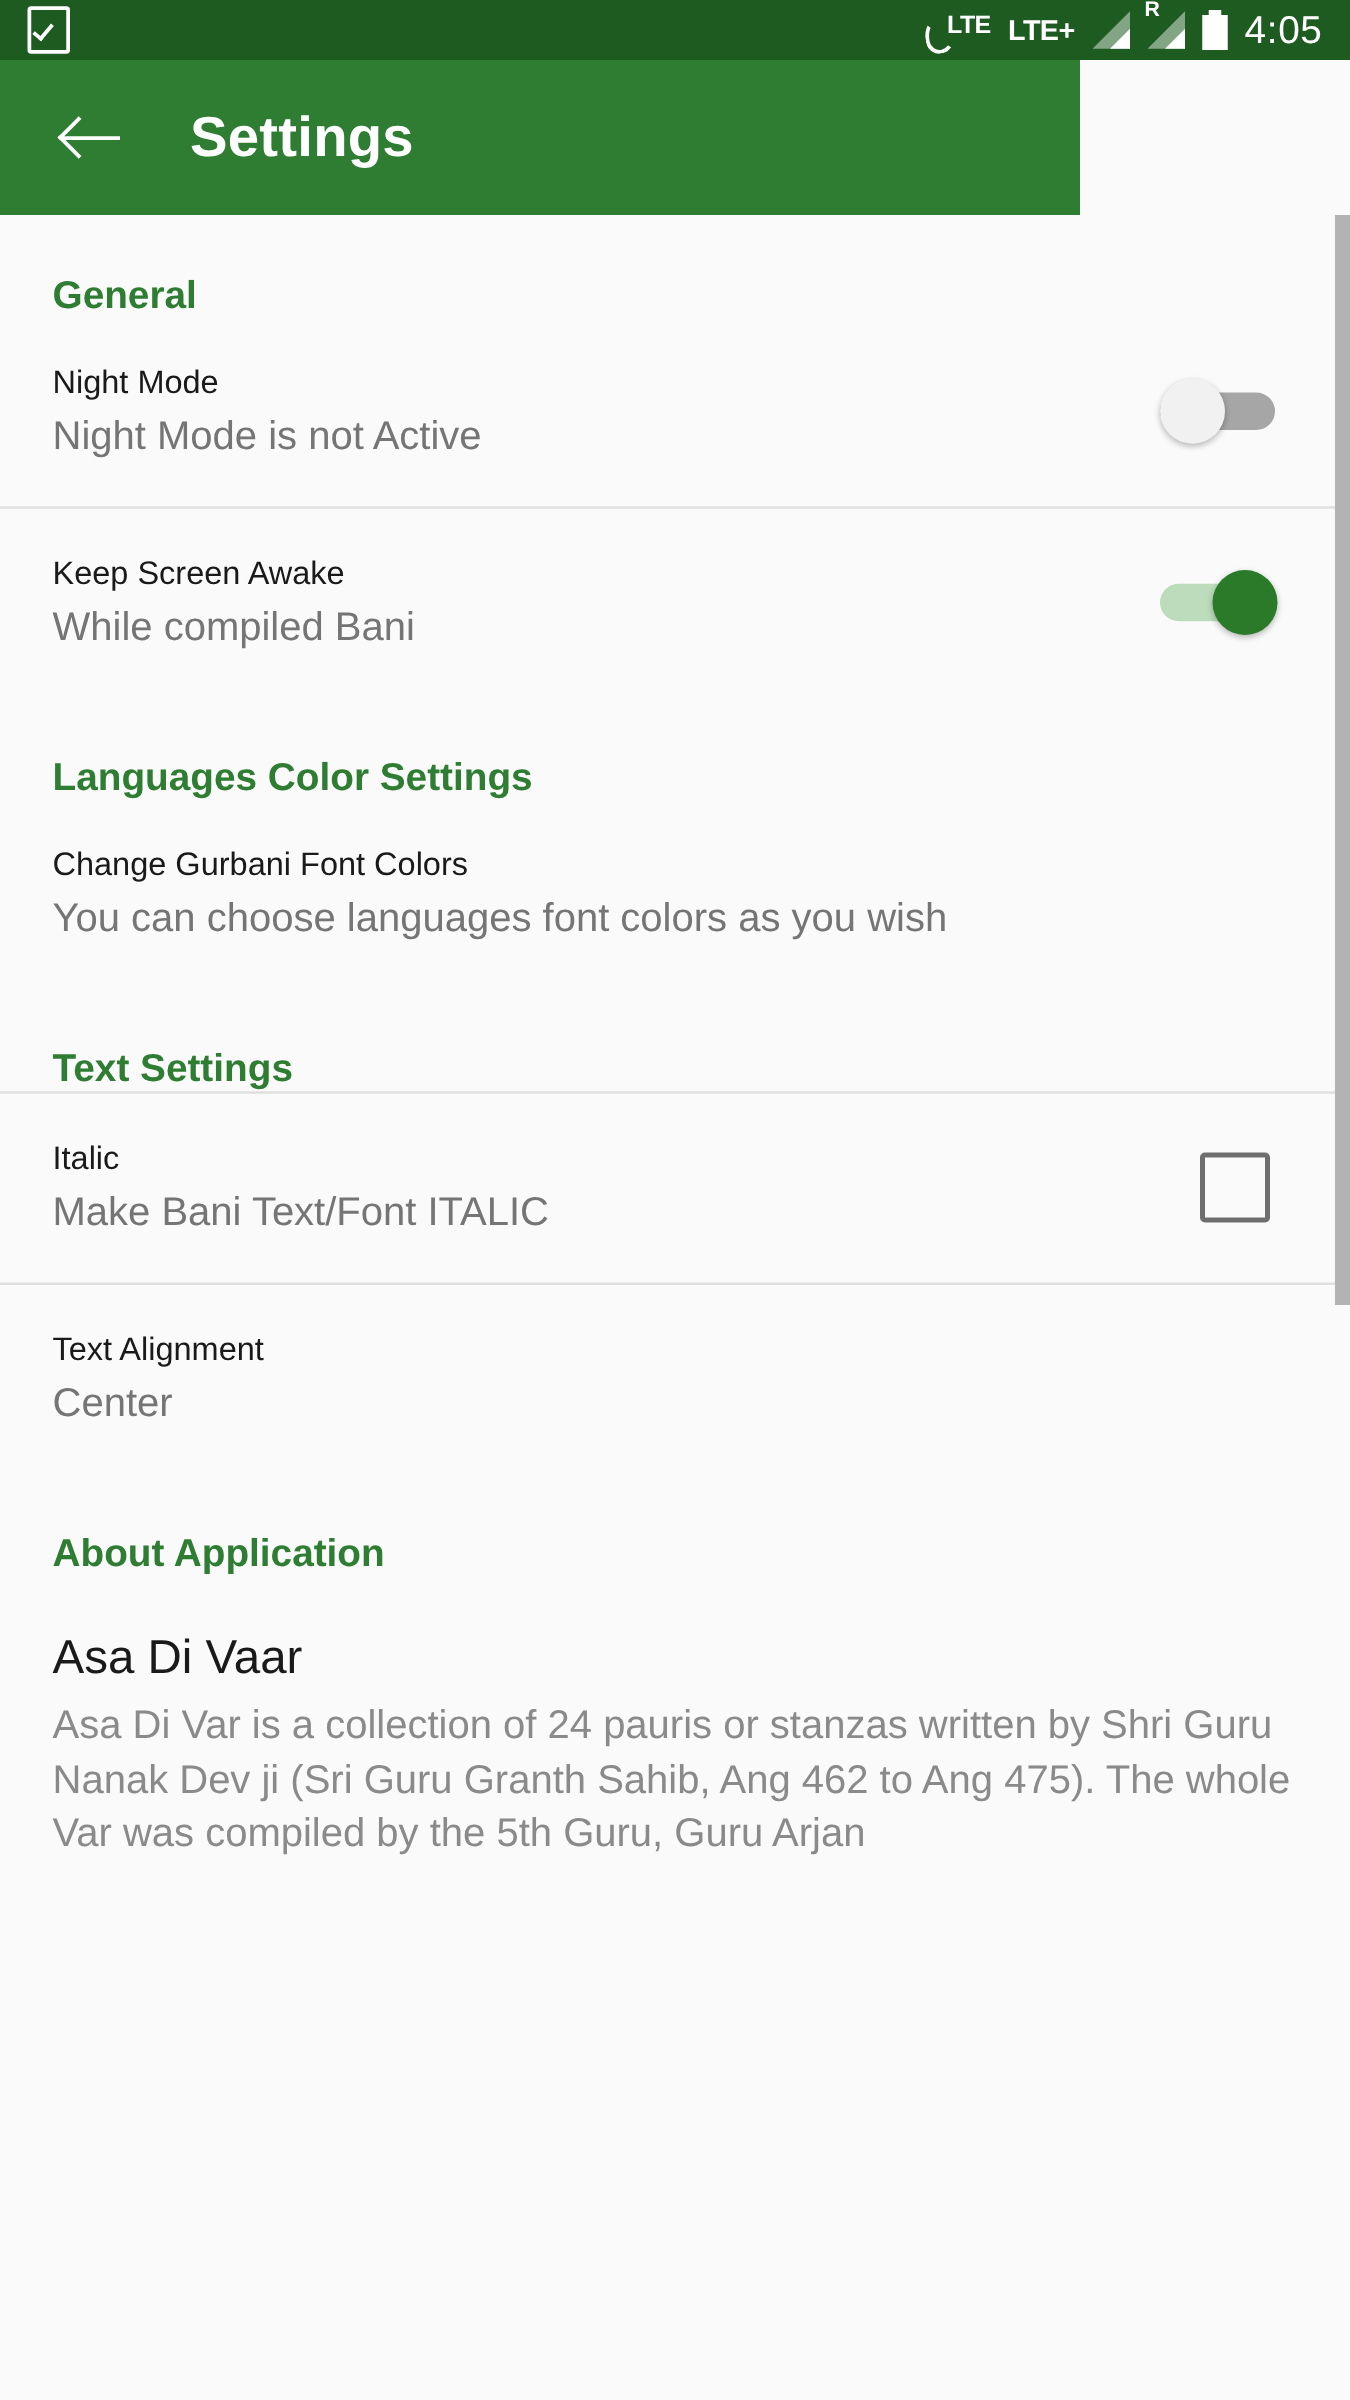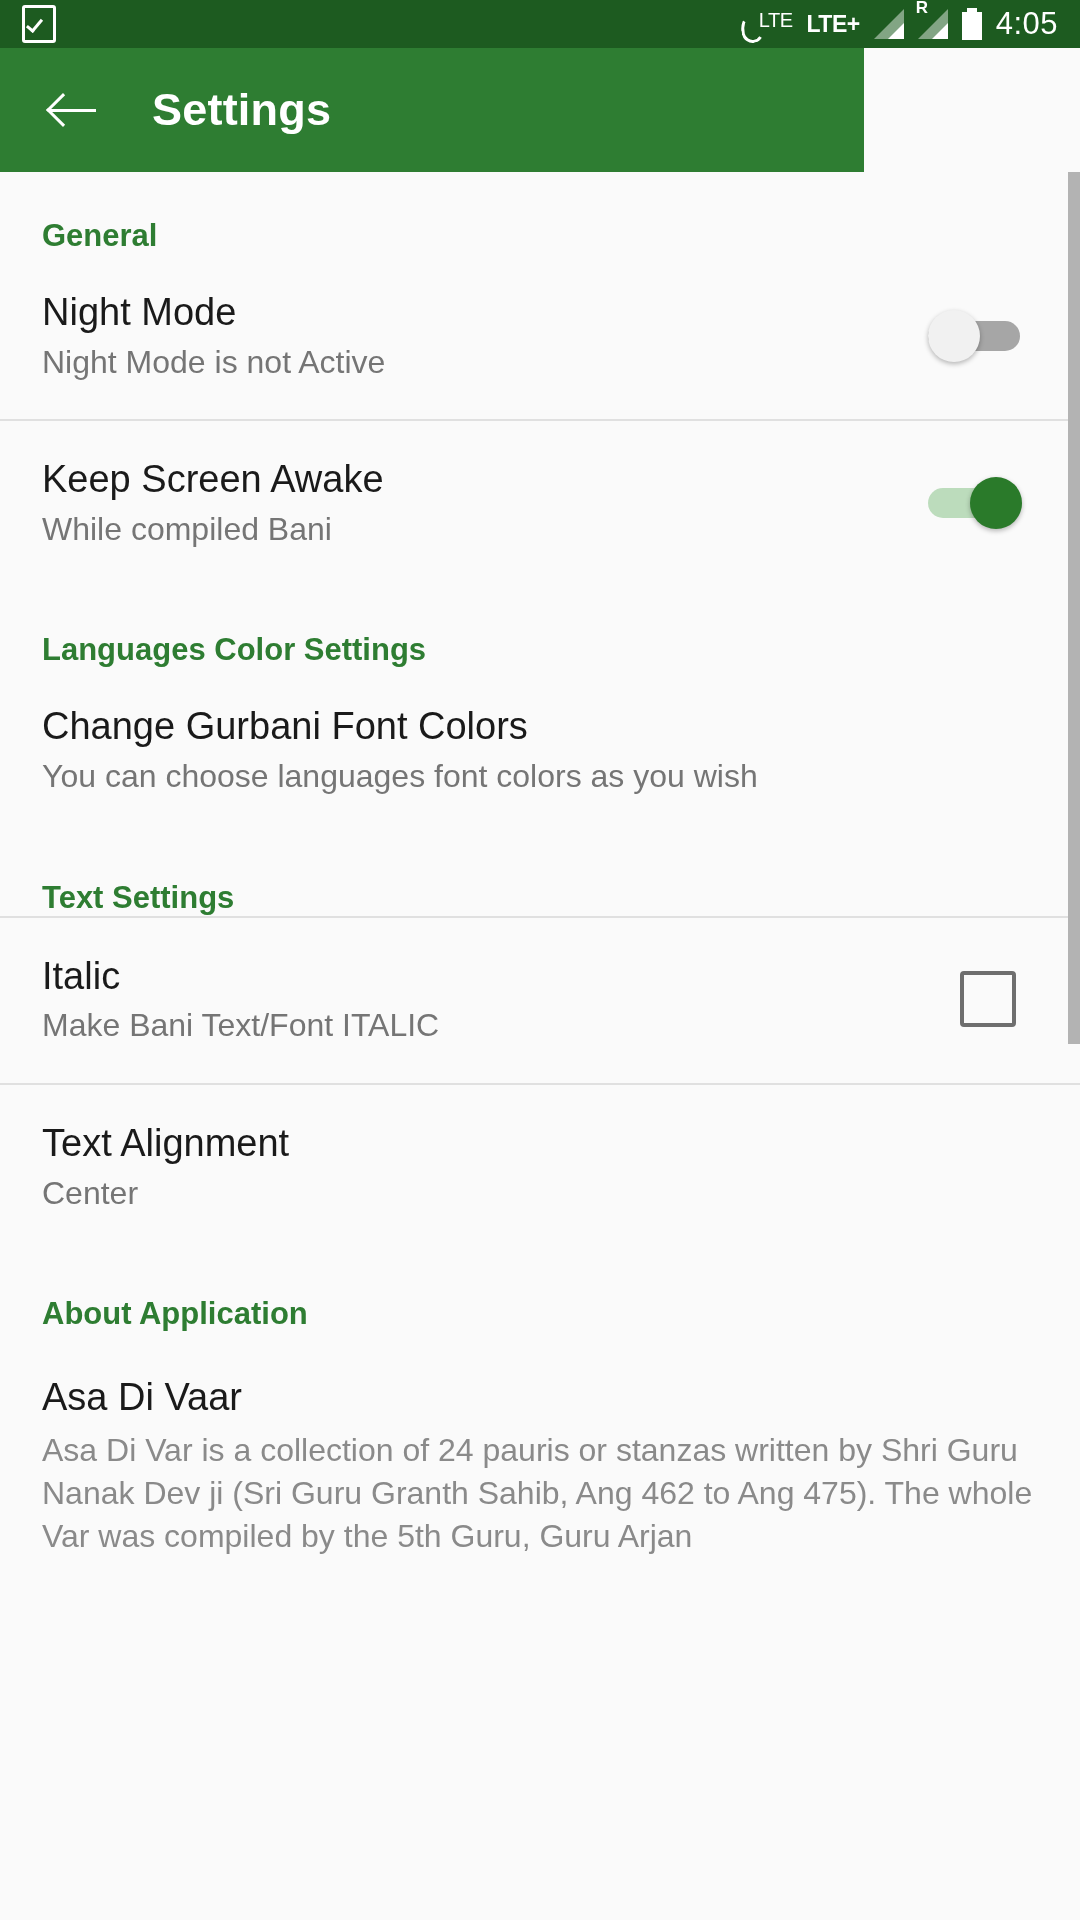--- a/index.html
+++ b/index.html
@@ -36,21 +36,21 @@
   .sb-call-lte{ display:flex; align-items:flex-start; }
   .sb-handset{ width:18px; height:24px; position:relative; margin-top:6px;}
   .sb-handset::before{
     content:""; position:absolute; left:0; top:0;
     width:16px; height:22px;
     border:3px solid #fff;
     border-radius:50% 50% 50% 50%/ 60% 60% 40% 40%;
     border-top-color:transparent; border-right-color:transparent;
     transform:rotate(-12deg);
   }
-  .sb-lte-sup{ font-size:20px; font-weight:normal; letter-spacing:-.5px; line-height:1; margin-top:1px; }
+  .sb-lte-sup{ font-size:20px; font-weight:bold; letter-spacing:-.5px; line-height:1; margin-top:1px; }
   .sb-lteplus{ font-size:23px; font-weight:bold; letter-spacing:-.5px; }
 
   .sb-signal{
     width:30px; height:30px; position:relative;
   }
   .sb-signal .tri-dim{
     position:absolute; right:0; bottom:0;
     width:0; height:0;
     border-left:30px solid transparent;
     border-bottom:30px solid rgba(255,255,255,.45);
@@ -124,21 +124,21 @@
   }
 
   .row{
     position:relative;
     display:flex; align-items:center;
     padding:36px 42px 38px 42px;
     min-height:120px;
   }
   .row-text{ flex:1; min-width:0; }
   .row-title{
-    font-size:38px; color:#1a1a1a; line-height:1.18;
+    font-size:26px; color:#1a1a1a; line-height:1.18;
   }
   .row-sub{
     font-size:32px; color:#757575; line-height:1.2; margin-top:8px;
   }
   .divider{ height:2px; background:#e0e0e0; width:1080px; }
 
   
   .switch{
     position:relative; width:96px; height:52px; flex:none; margin-right:14px; cursor:pointer;
   }

